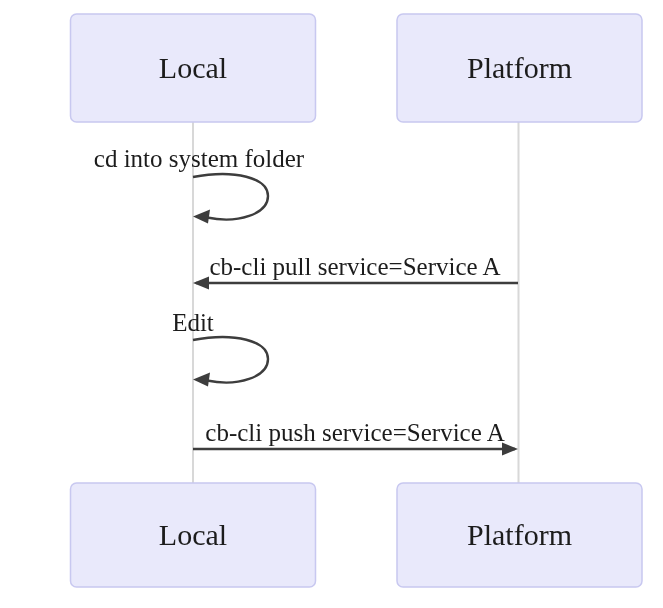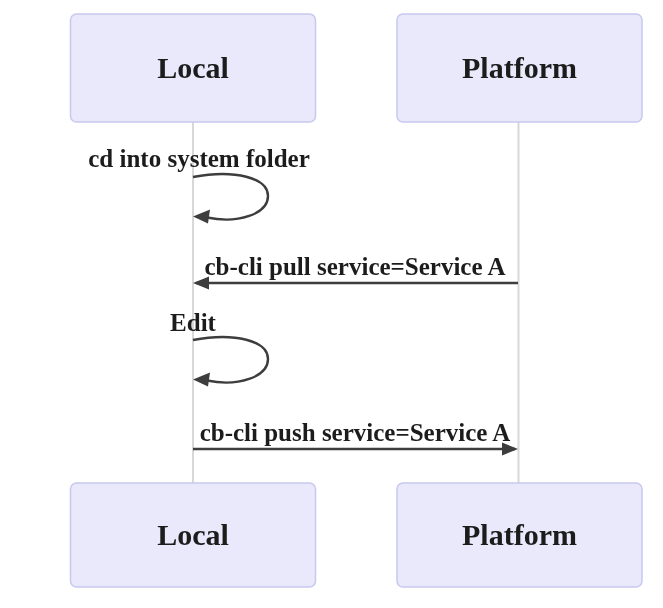--- a/index.html
+++ b/index.html
@@ -14,21 +14,20 @@
   body{
     background:var(--background);
     font-family:"Liberation Serif", serif;
   }
   .canvas{
     position:relative;
     width:663px;
     height:608px;
     background:var(--background);
     overflow:hidden;
-    font-weight:bold;
   }
   svg{display:block;}
   .actor-box{
     fill:var(--actor-fill);
     stroke:var(--actor-border);
     stroke-width:1.5;
   }
   .actor-label{
     font-family:"Liberation Serif", serif;
     font-size:30px;

